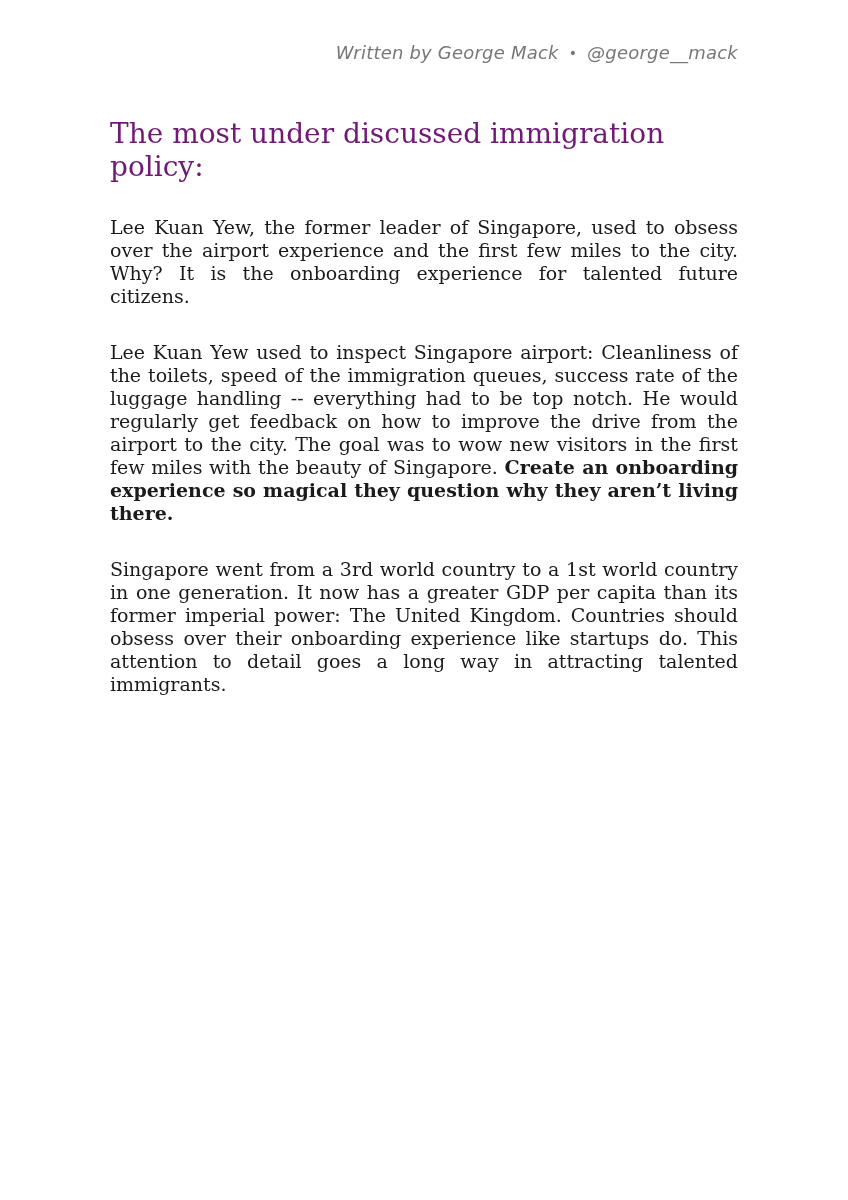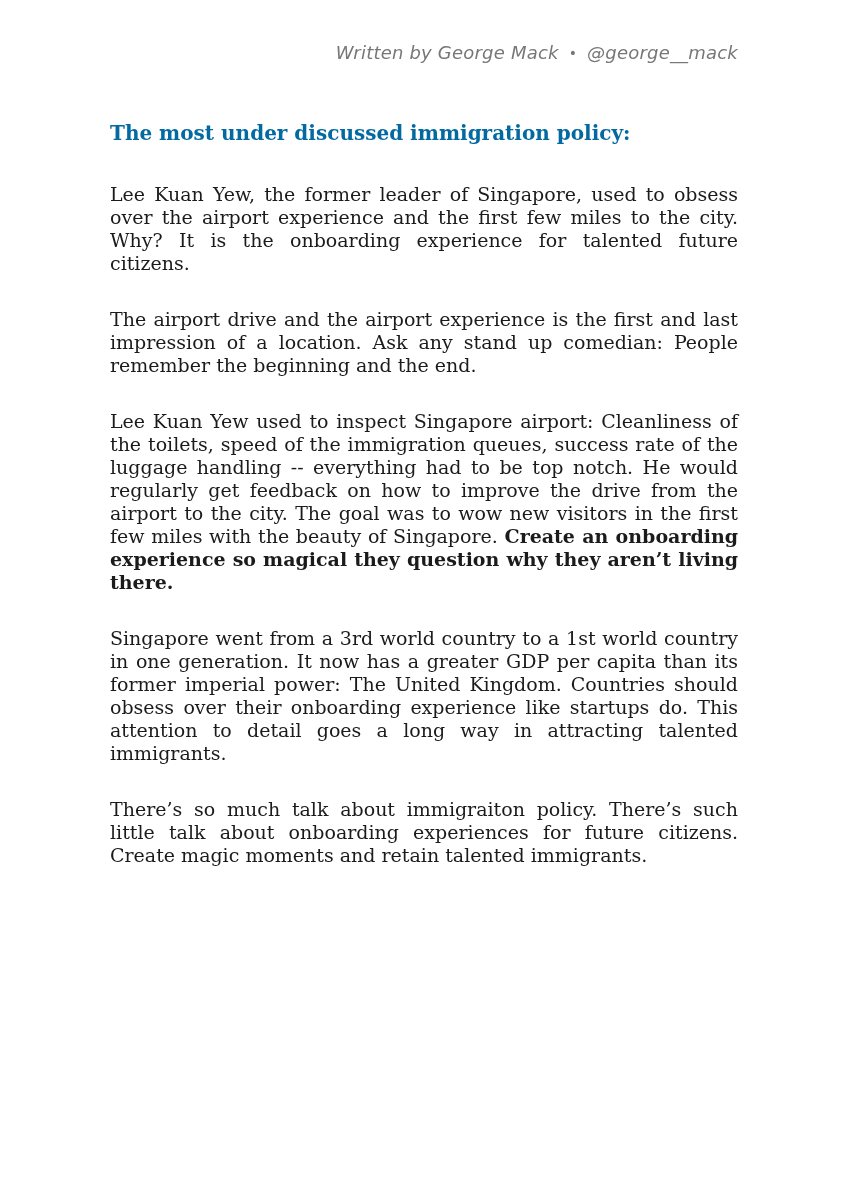--- a/index.html
+++ b/index.html
@@ -32,24 +32,24 @@
     display: inline-block;
     margin: 0 10px;
     font-style: normal;
     font-size: 14px;
     vertical-align: 1px;
   }
 
   .heading {
     margin-top: 51px;
     font-family: "DejaVu Serif", "Liberation Serif", serif;
-    font-weight: bold;
-    font-size: 20px;
+    font-weight: normal;
+    font-size: 28px;
     line-height: 33px;
-    color: #0369a1;
+    color: #701a75;
   }
 
   .article p {
     margin-top: 33px;
     font-family: "DejaVu Serif", "Liberation Serif", serif;
     font-size: 19px;
     line-height: 23px;
     color: #1b1b1b;
     text-align: justify;
     text-justify: inter-word;
@@ -67,24 +67,22 @@
   <div class="byline">
     <span>Written by George Mack</span><span class="sep">•</span><span>@george__mack</span>
   </div>
 
   <h1 class="heading">The most under discussed immigration policy:</h1>
 
   <div class="article">
 
     <p><span>Lee Kuan Yew, the former leader of Singapore, used to obsess over the airport experience and the first few miles to the city. Why? It is the onboarding experience for talented future citizens.</span></p>
 
-    <p><span>The airport drive and the airport experience is the first and last impression of a location. Ask any stand up comedian: People remember the beginning and the end.</span></p>
 
     <p><span>Lee Kuan Yew used to inspect Singapore airport: Cleanliness of the toilets, speed of the immigration queues, success rate of the luggage handling -- everything had to be top notch. He would regularly get feedback on how to improve the drive from the airport to the city. The goal was to wow new visitors in the first few miles with the beauty of Singapore. </span><strong>Create an onboarding experience so magical they question why they aren’t living there.</strong></p>
 
     <p><span>Singapore went from a 3rd world country to a 1st world country in one generation. It now has a greater GDP per capita than its former imperial power: The United Kingdom. Countries should obsess over their onboarding experience like startups do. This attention to detail goes a long way in attracting talented immigrants.</span></p>
 
 
-    <p><span>There’s so much talk about immigraiton policy. There’s such little talk about onboarding experiences for future citizens. Create magic moments and retain talented immigrants.</span></p>
 
   </div>
 
 </div>
 
 </body></html>

